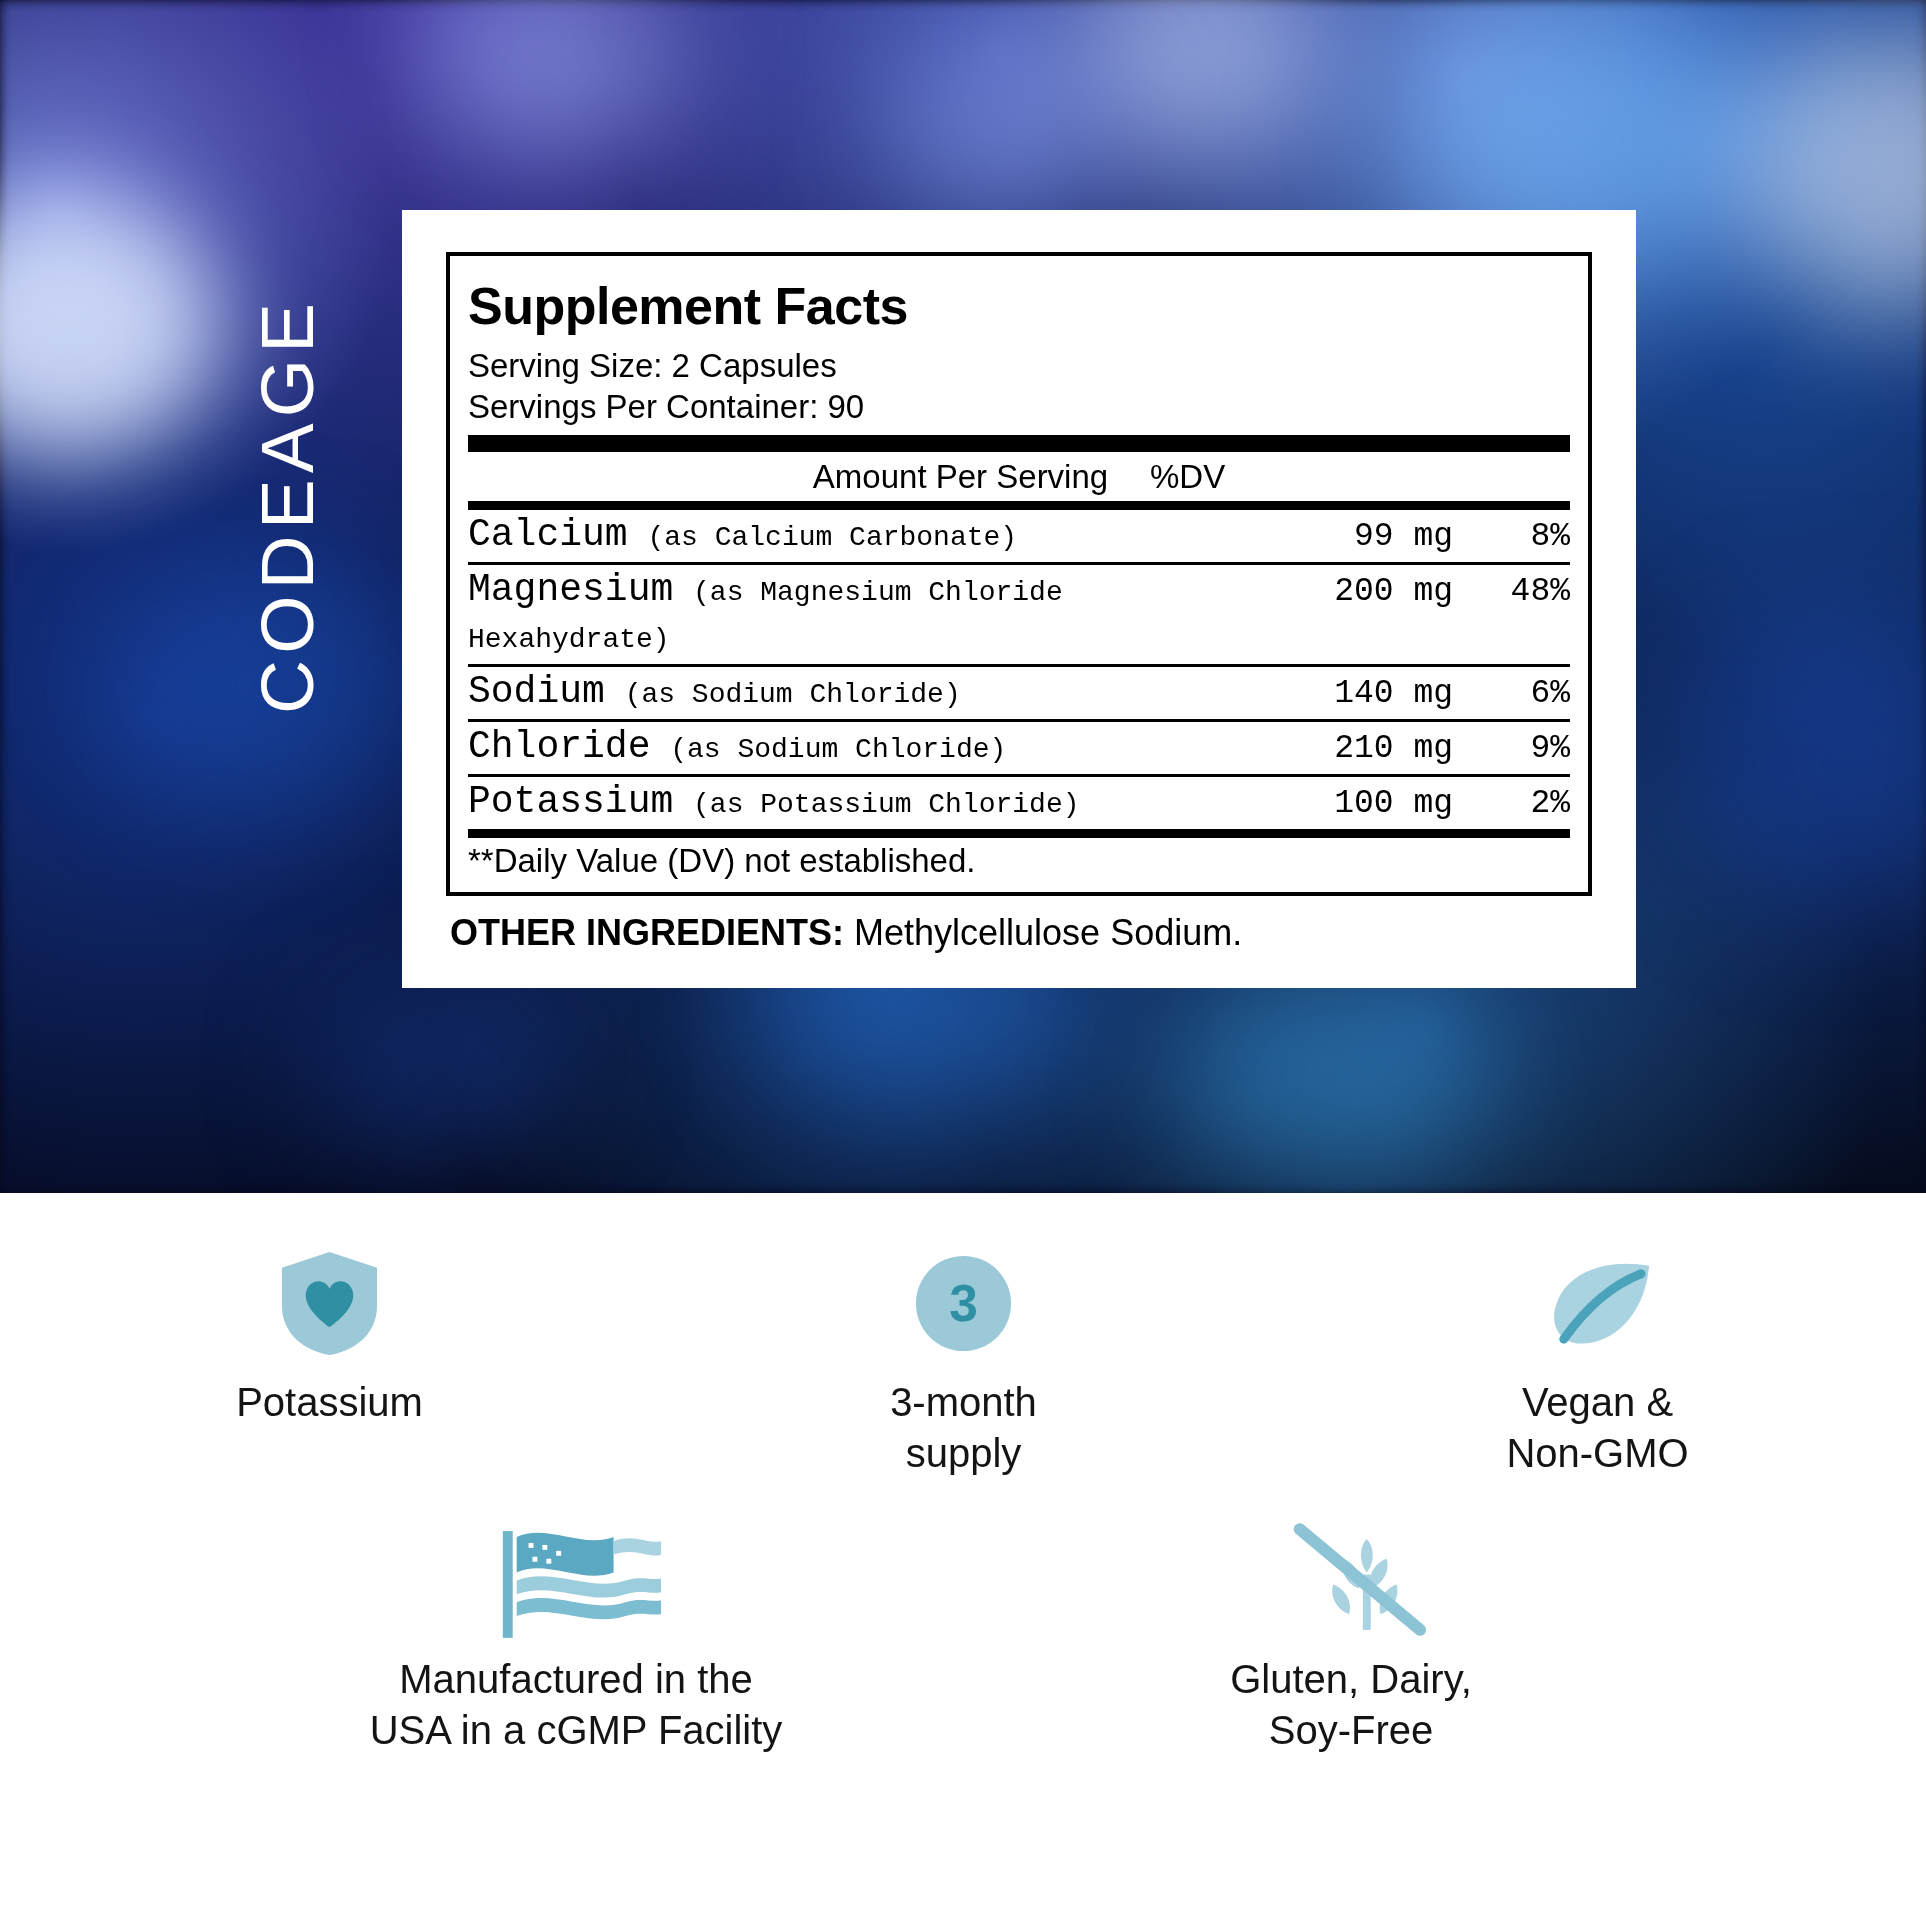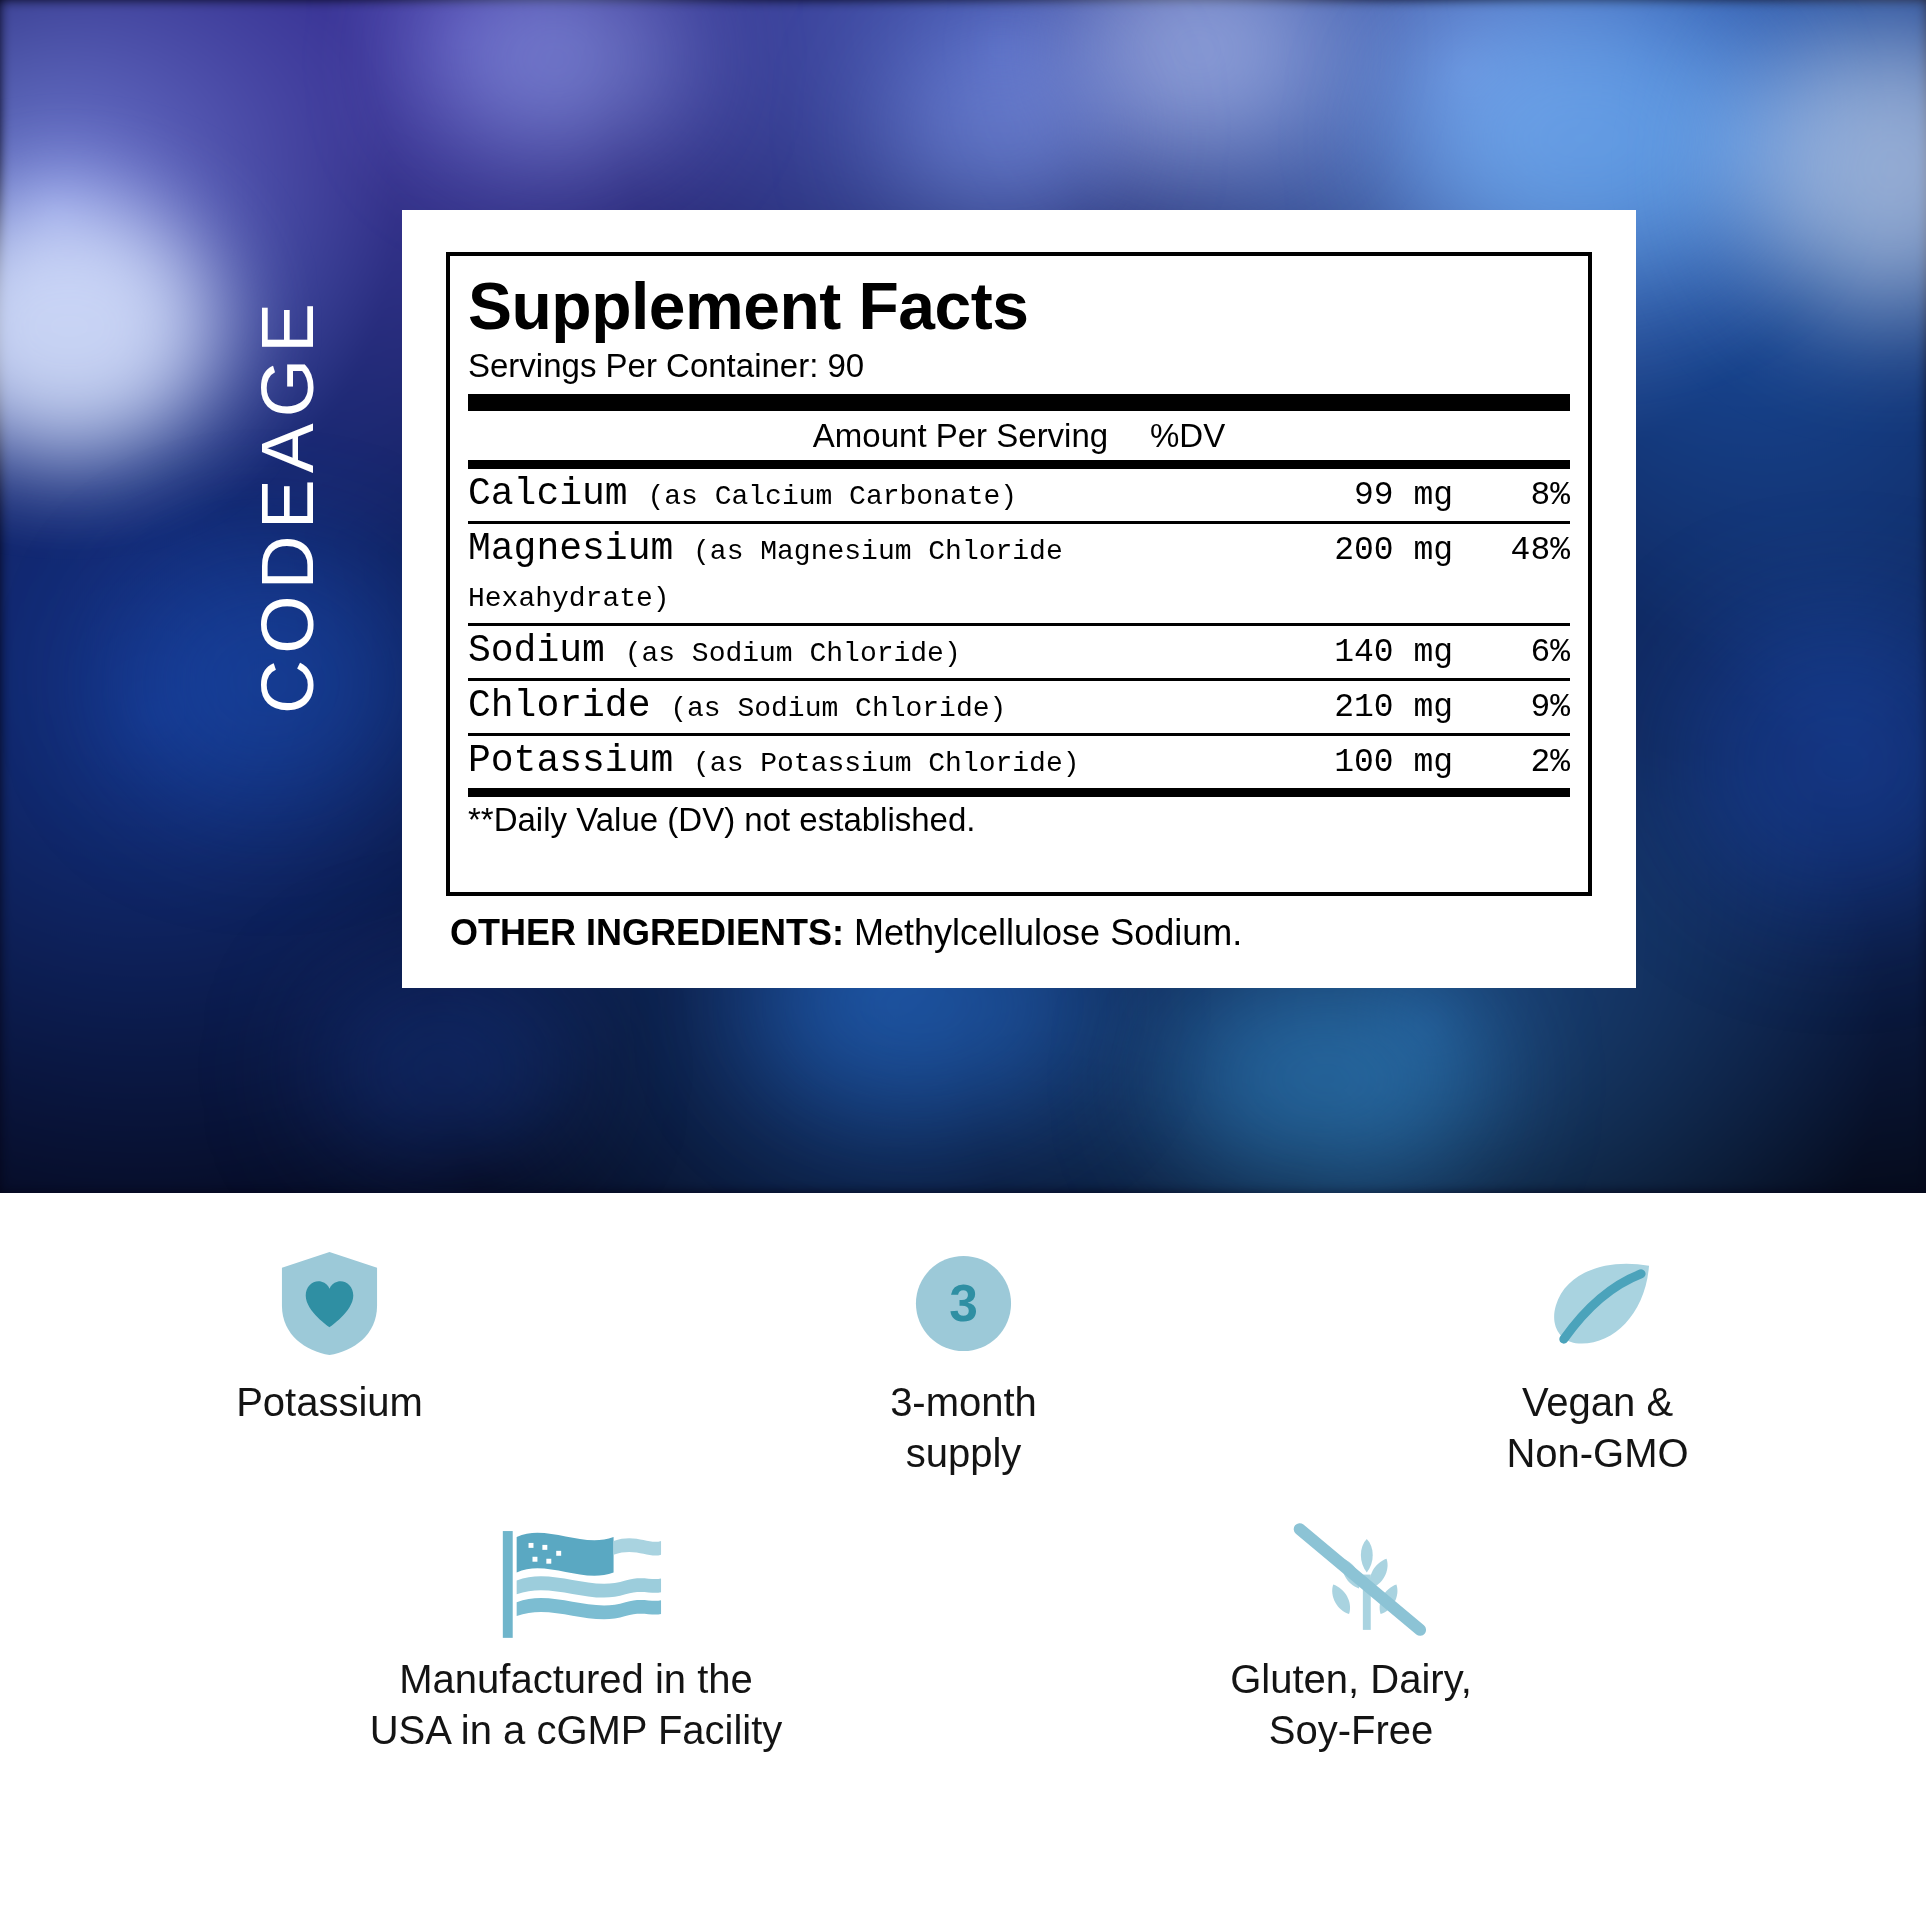--- a/index.html
+++ b/index.html
@@ -87,21 +87,21 @@
   }
   .facts-inner {
     border: 4px solid #000;
     box-sizing: border-box;
     padding: 14px 18px 12px 18px;
     width: 1146px;
     height: 644px;
     position: relative;
   }
   .facts-title {
-    font-size: 66px;
+    font-size: 52px;
     font-weight: bold;
     letter-spacing: -0.5px;
     line-height: 69px;
     color: #000;
     margin: 2px 0 4px 0;
   }
   .facts-serving {
     font-size: 33px;
     line-height: 41px;
     color: #000;
@@ -213,20 +213,21 @@
   <div class="bg-blob blob8"></div>
   <div class="bg-blob blob9"></div>
   <div class="bg-blob blob10"></div>
   <div class="bg-blob blob11"></div>
 
   <div class="brand">CODEAGE</div>
 
   <div class="facts-card">
     <div class="facts-inner">
       <div class="facts-title">Supplement Facts</div>
+      <div class="facts-serving">Serving Size: 2 Capsules</div>
       <div class="facts-serving">Servings Per Container: 90</div>
 
       <div class="rule-thick"></div>
 
       <div class="hdr-row">
         <span class="hdr-amount">Amount Per Serving</span>
         <span class="hdr-dv">%DV</span>
       </div>
 
       <div class="rule-med"></div>

